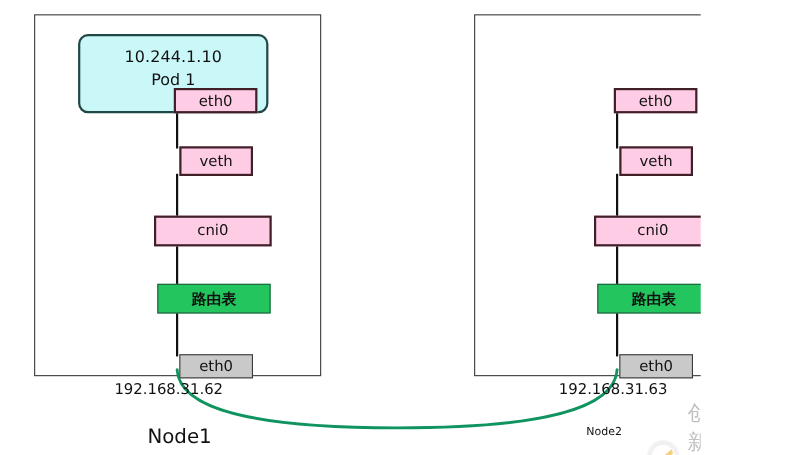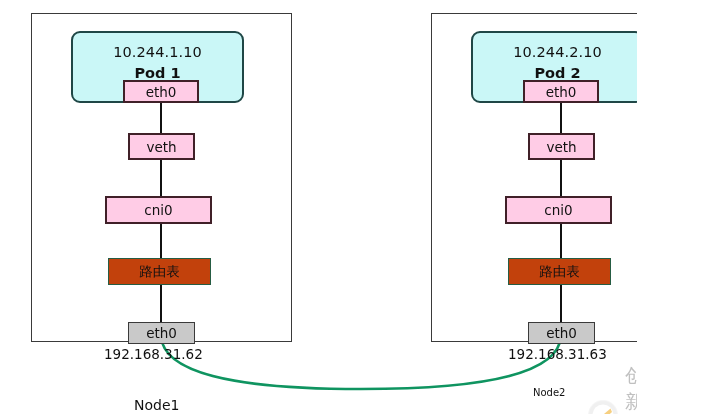--- a/index.html
+++ b/index.html
@@ -36,40 +36,42 @@
     background: #caf7f7;
     text-align: center;
     color: #111111;
     font-size: 14.5px;
     line-height: 1.42;
     padding-top: 9px;
   }
   #pod-box-1 { left: 71px;  top: 31px; width: 173px; height: 72px; }
   #pod-box-2 { left: 471px; top: 31px; width: 173px; height: 72px; }
   .pod-ip  { display: block; letter-spacing: 0.1px; }
-  .pod-name{ display: block; font-weight: bold; }
+  .pod-name{ display: block; }
 
   
   .iface-box {
     position: absolute;
     box-sizing: border-box;
     display: flex;
     align-items: center;
     justify-content: center;
     font-size: 13.5px;
     color: #111111;
     z-index: 6;
+    margin-left: 35px;
   }
   .pink {
     background: #ffcce6;
     border: 2px solid #402028;
   }
   .mint {
-    background: #c2410c;
+    background: #22c55e;
     border: 1.5px solid #265c43;
+    font-weight: bold;
   }
   .grey {
     background: #c9c9c9;
     border: 1.5px solid #3a3a3a;
   }
 
   
   #pod-eth0-1   { left: 123px; top: 80px;  width: 76px;  height: 23px; }
   #veth-1       { left: 128px; top: 133px; width: 67px;  height: 27px; }
   #cni0-1       { left: 105px; top: 196px; width: 107px; height: 28px; }
@@ -100,21 +102,21 @@
   
   .label {
     position: absolute;
     color: #111111;
     font-size: 13.5px;
     white-space: nowrap;
     z-index: 7;
   }
   #ip-label-1   { left: 104px; top: 346px; text-align: center; }
   #ip-label-2   { left: 508px; top: 346px; }
-  #node-label-1 { left: 134px; top: 397px; font-size: 14px; }
+  #node-label-1 { left: 134px; top: 387px; font-size: 18px; }
   #node-label-2 { left: 533px; top: 387px; font-size: 10px; }
 
   
   #link-curve {
     position: absolute;
     left: 0; top: 0;
     width: 720px; height: 414px;
     z-index: 2;
     pointer-events: none;
   }
@@ -172,24 +174,20 @@
   <div class="iface-box pink" id="veth-1">veth</div>
   <div class="iface-box pink" id="cni0-1">cni0</div>
   <div class="iface-box mint" id="route-1">路由表</div>
   <div class="iface-box grey" id="host-eth0-1">eth0</div>
 
   <div class="label" id="ip-label-1">192.168.31.62</div>
   <div class="label" id="node-label-1">Node1</div>
 
   <div class="node-box" id="node-box-2"></div>
 
-  <div class="pod-box" id="pod-box-2">
-    <span class="pod-ip">10.244.2.10</span>
-    <span class="pod-name">Pod 2</span>
-  </div>
 
   <div class="connector conn-r seg-a"></div>
   <div class="connector conn-r seg-b"></div>
   <div class="connector conn-r seg-c"></div>
   <div class="connector conn-r seg-d"></div>
 
   <div class="iface-box pink" id="pod-eth0-2">eth0</div>
   <div class="iface-box pink" id="veth-2">veth</div>
   <div class="iface-box pink" id="cni0-2">cni0</div>
   <div class="iface-box mint" id="route-2">路由表</div>

